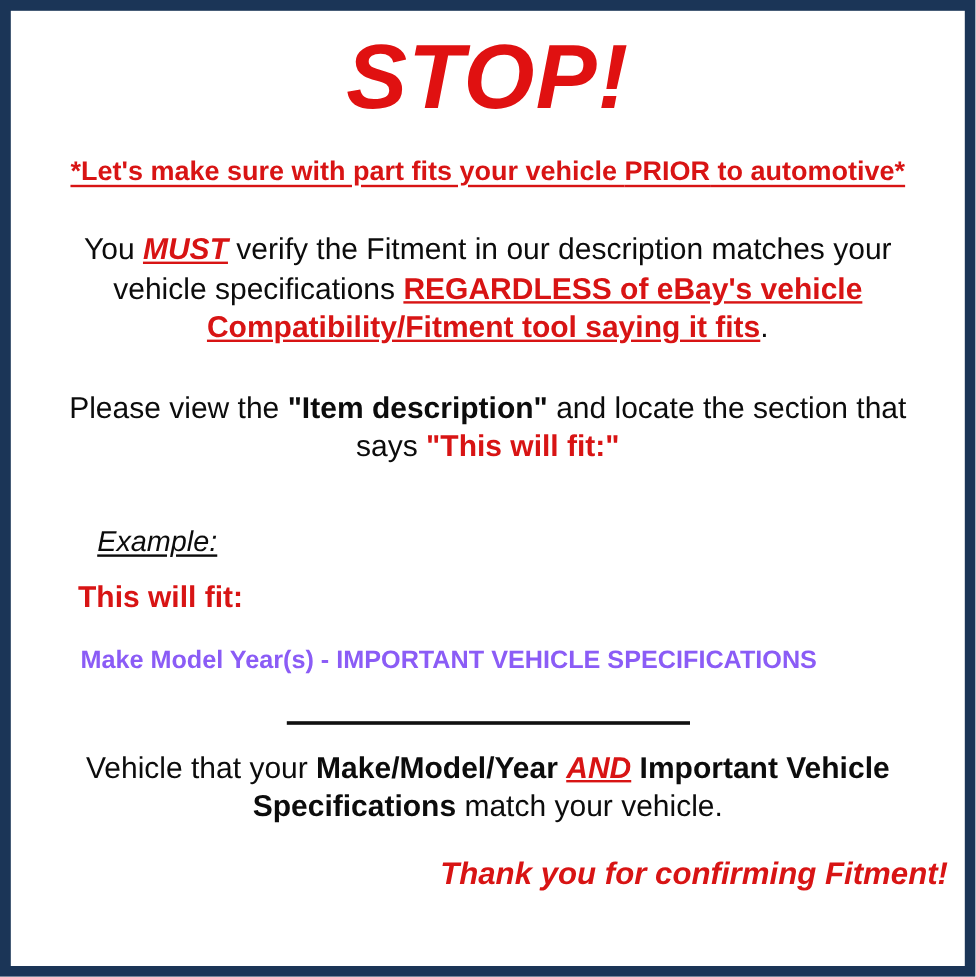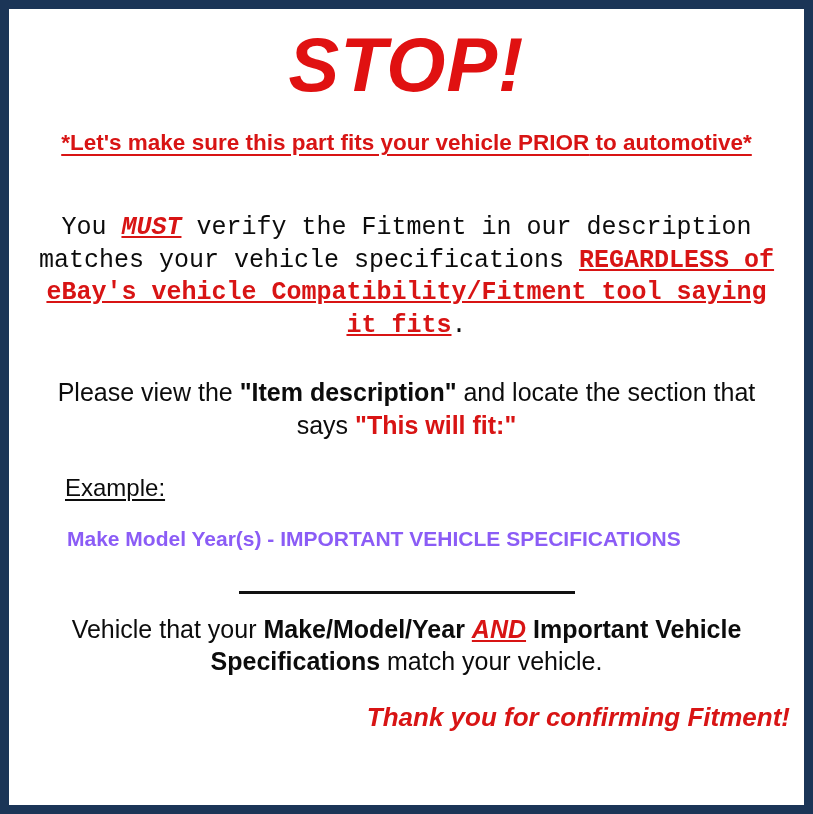--- a/index.html
+++ b/index.html
@@ -56,21 +56,21 @@
   
   .para {
     text-align: center;
     color: #0c0c0c;
     font-size: 25px;
     line-height: 1.30;
     margin: 0;
     padding: 0 8px;
   }
 
-  #para-must      { margin-top: 56px; font-family: Liberation Mono, monospace; }
+  #para-must      { margin-top: 36px; }
   #para-itemdesc  { margin-top: 34px; }
   #para-confirm   { margin-top: 30px; }
   #para-vin       { margin-top: 34px; }
 
   .para .hl-red-u {
     color: #d81414;
     font-weight: bold;
     text-decoration: underline;
     text-underline-offset: 2px;
   }
@@ -91,25 +91,26 @@
   }
 
   
   #example-block {
     margin-top: 34px;
     padding-left: 42px;
     text-align: left;
   }
   #example-label {
     color: #0c0c0c;
+    font-style: italic;
     font-size: 24px;
     text-decoration: underline;
     text-underline-offset: 3px;
     line-height: 1.1;
-    margin: 0;
+    margin: 16px;
     display: inline-block;
   }
   #example-fit-line {
     color: #d81414;
     font-weight: bold;
     font-size: 25px;
     line-height: 1.15;
     margin: 3px 0 0 0;
   }
   #example-spec-line {
@@ -146,35 +147,36 @@
   }
 </style>
 </head>
 <body>
 
 <div id="notice-card" style="border-color: rgb(27, 53, 87);">
 
   <div id="stop-title">STOP!</div>
 
   <div id="subtitle-line">
-    <span>*Let's make sure this part fits your vehicle </span><span class="i">PRIOR</span><span> to automotive*</span>
+    <span>*Let's make sure with part fits your vehicle </span><span class="i">PRIOR</span><span> to automotive*</span>
   </div>
 
   <div class="para" id="para-must">
     <span>You </span><span class="hl-red-bi-u">MUST</span><span> verify the Fitment in our description matches your vehicle specifications </span><span class="hl-red-u">REGARDLESS of eBay's vehicle Compatibility/Fitment tool saying it fits</span><span>.</span>
   </div>
 
   <div class="para" id="para-itemdesc">
     <span>Please view the </span><span class="hl-black-b">"Item description"</span><span> and locate the section that says </span><span class="hl-red">"This will fit:"</span>
   </div>
 
   <div id="example-block">
     <div>
       <span id="example-label">Example:</span>
     </div>
+    <div id="example-fit-line">This will fit:</div>
     <div id="example-spec-line">Make Model Year(s) - IMPORTANT VEHICLE SPECIFICATIONS</div>
   </div>
 
   <div id="divider-row">
     <span id="divider-line" style="width: 336px; background: rgb(17, 17, 17);"></span>
   </div>
 
   <div class="para" id="para-confirm">
     <span>Vehicle that your </span><span class="hl-black-b">Make/Model/Year</span><span> </span><span class="hl-red-bi-u">AND</span><span> </span><span class="hl-black-b">Important Vehicle Specifications</span><span> match your vehicle.</span>
   </div>

